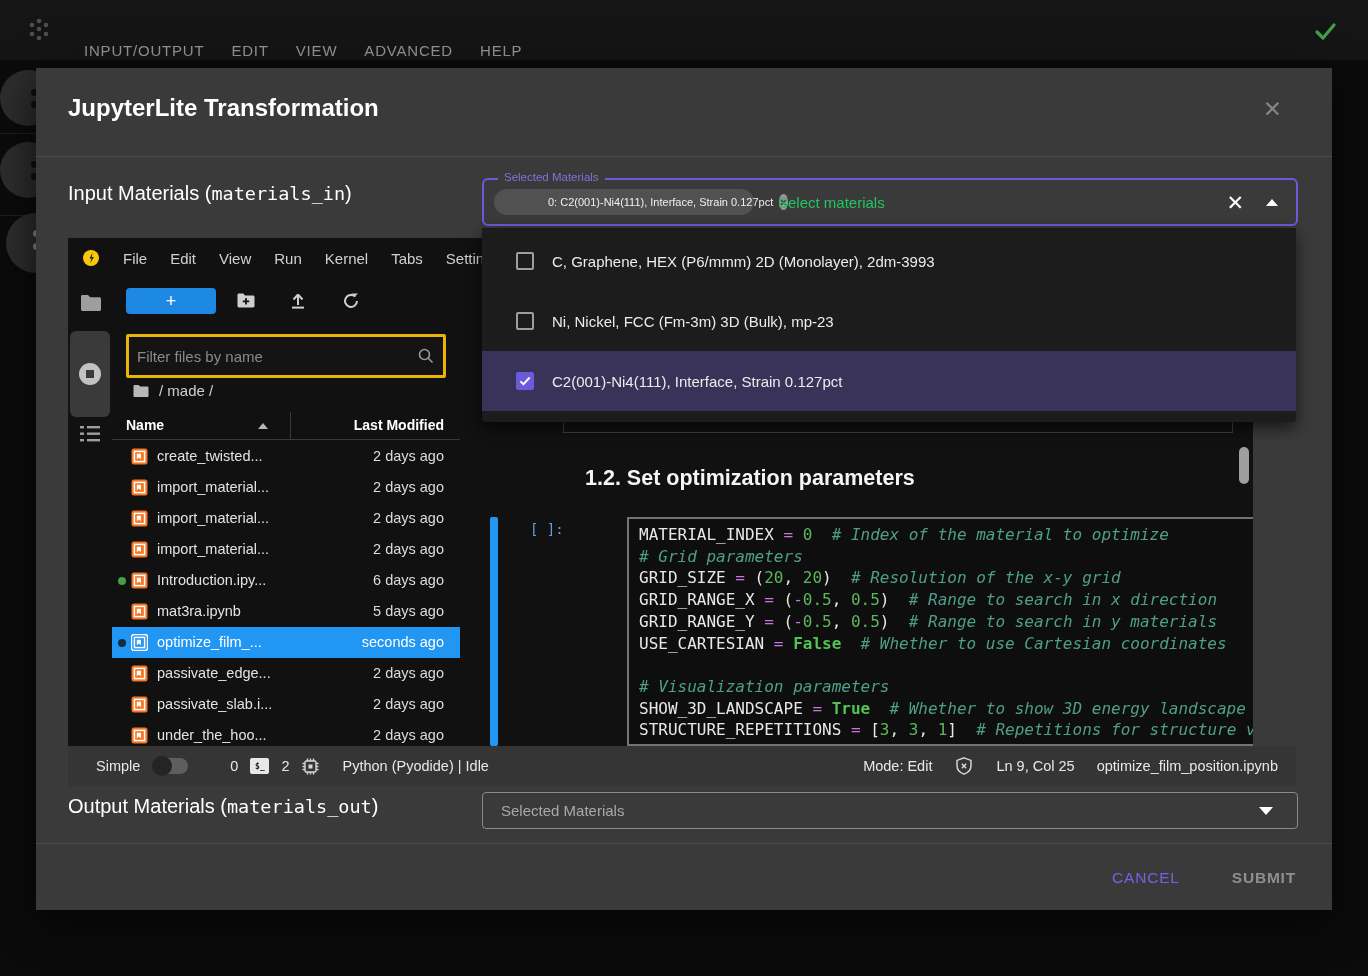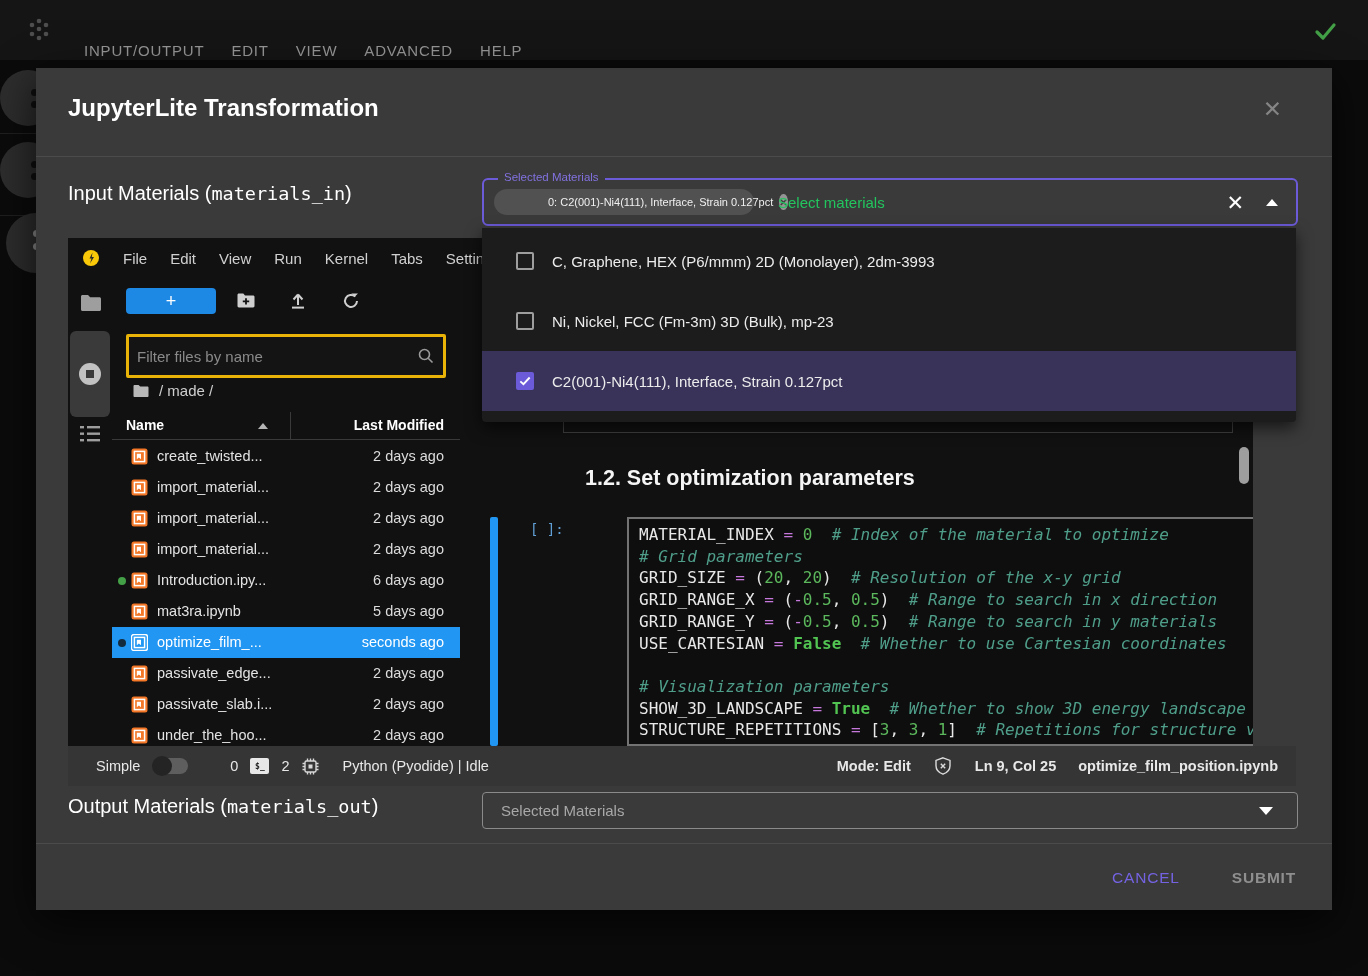--- a/index.html
+++ b/index.html
@@ -425,21 +425,21 @@
           <svg width="19" height="19" viewBox="0 0 19 19">
               <g stroke="#d8d8d8" stroke-width="1.4" fill="none">
                 <rect x="4" y="4" width="11" height="11" rx="1.5"></rect>
                 <rect x="7.5" y="7.5" width="4" height="4" fill="#d8d8d8" stroke="none"></rect>
                 <path d="M6.5 4 V1.5 M9.5 4 V1.5 M12.5 4 V1.5 M6.5 17.5 V15 M9.5 17.5 V15 M12.5 17.5 V15 M4 6.5 H1.5 M4 9.5 H1.5 M4 12.5 H1.5 M17.5 6.5 H15 M17.5 9.5 H15 M17.5 12.5 H15"></path>
               </g>
             </svg>
         </span>
         <span class="st-txt" style="margin-left:22px;">Python (Pyodide) | Idle</span>
       </div>
-      <div class="st-right" style="gap:22px;font-weight:bold;">
+      <div class="st-right" style="gap:22px;">
         <span class="st-txt">Mode: Edit</span>
         <span style="display:flex;">
           <svg width="20" height="20" viewBox="0 0 20 20">
               <path d="M10 1.8 L17 4.4 V9.8 C17 14 14 16.8 10 18.2 C6 16.8 3 14 3 9.8 V4.4 Z" fill="none" stroke="#dcdcdc" stroke-width="1.4"></path>
               <path d="M7.8 7.8 L12.2 12.2 M12.2 7.8 L7.8 12.2" stroke="#dcdcdc" stroke-width="1.4"></path>
             </svg>
         </span>
         <span class="st-txt">Ln 9, Col 25</span>
         <span class="st-txt">optimize_film_position.ipynb</span>
       </div>

